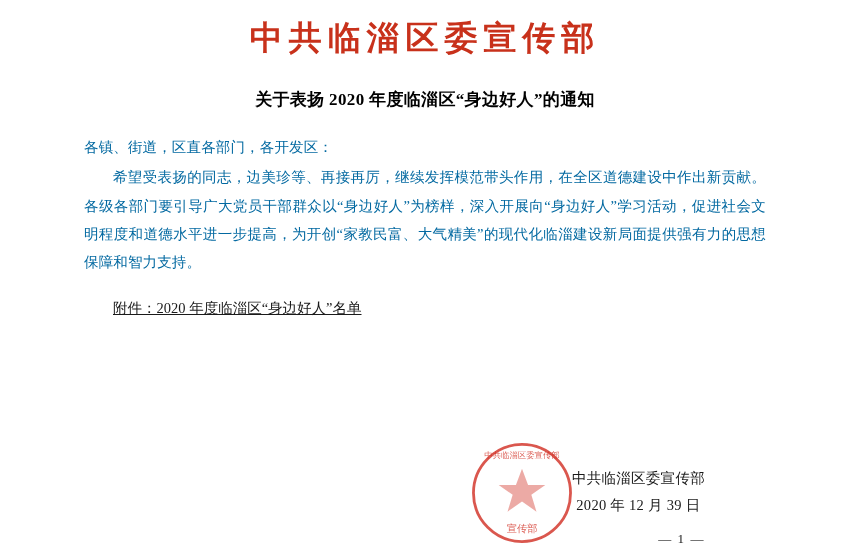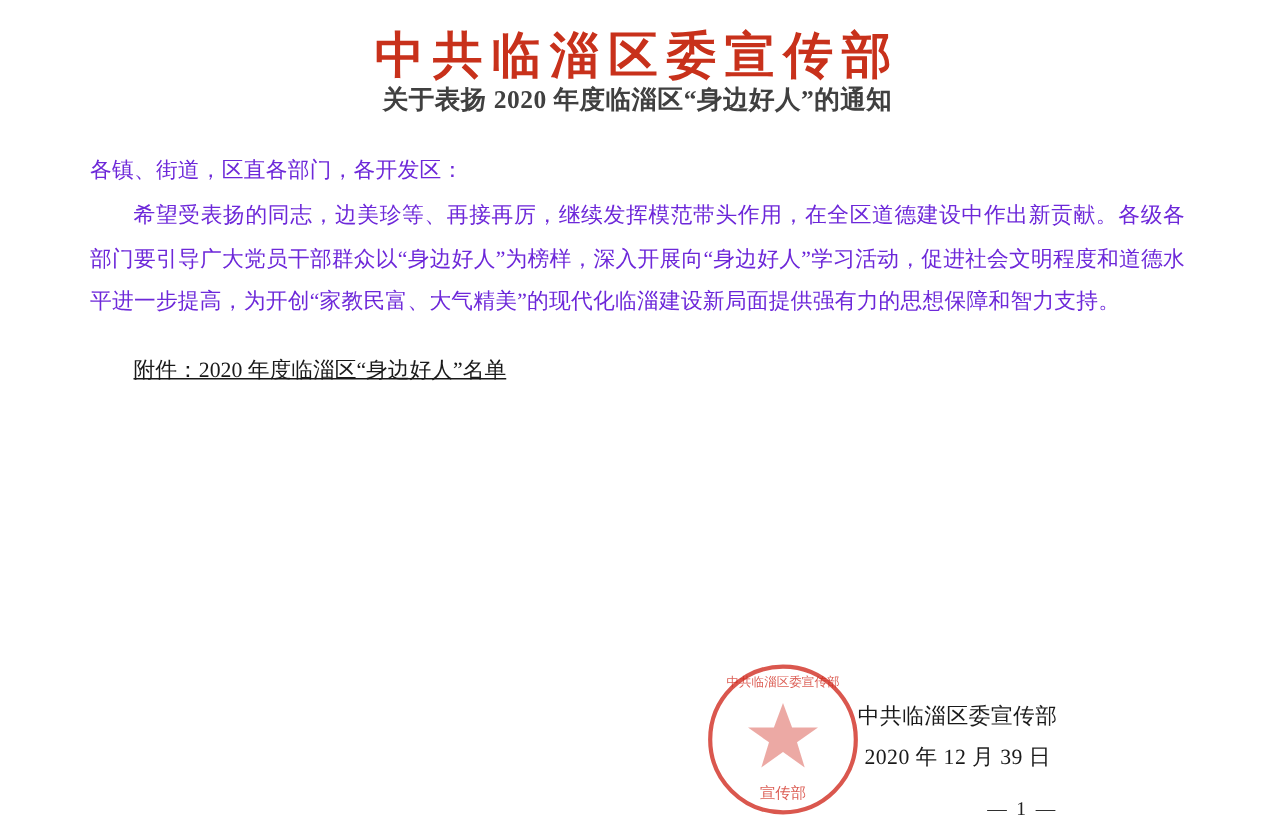--- a/index.html
+++ b/index.html
@@ -13,48 +13,49 @@
     font-family: "Liberation Serif", "DejaVu Serif", serif;
     color: #1a1a1a;
     overflow: hidden;
     position: relative;
   }
   .page {
     width: 850px;
     height: 555px;
     position: relative;
     box-sizing: border-box;
-    padding: 0 60px;
+    padding: 0 84px;
   }
   .doc-header {
     text-align: center;
     color: #c8311b;
     font-weight: bold;
     letter-spacing: 0.18em;
     font-size: 33px;
     line-height: 1;
     padding-top: 22px;
     font-family: "Liberation Serif", "DejaVu Serif", serif;
     white-space: nowrap;
   }
   .doc-title {
     text-align: center;
     font-weight: bold;
     font-size: 17px;
     letter-spacing: 0.02em;
-    color: #404040;
+    margin-top: 33px;
+    color: #000000;
   }
   .body-text {
     margin-top: 22px;
     font-size: 14.5px;
     line-height: 1.95;
     text-align: justify;
     text-justify: inter-ideograph;
     letter-spacing: 0.01em;
-    color: #6d28d9;
+    color: #0369a1;
   }
   .salutation {
     margin-top: 0;
   }
   .para {
     text-indent: 2em;
     margin-top: 2px;
   }
   .attachment {
     text-indent: 2em;

